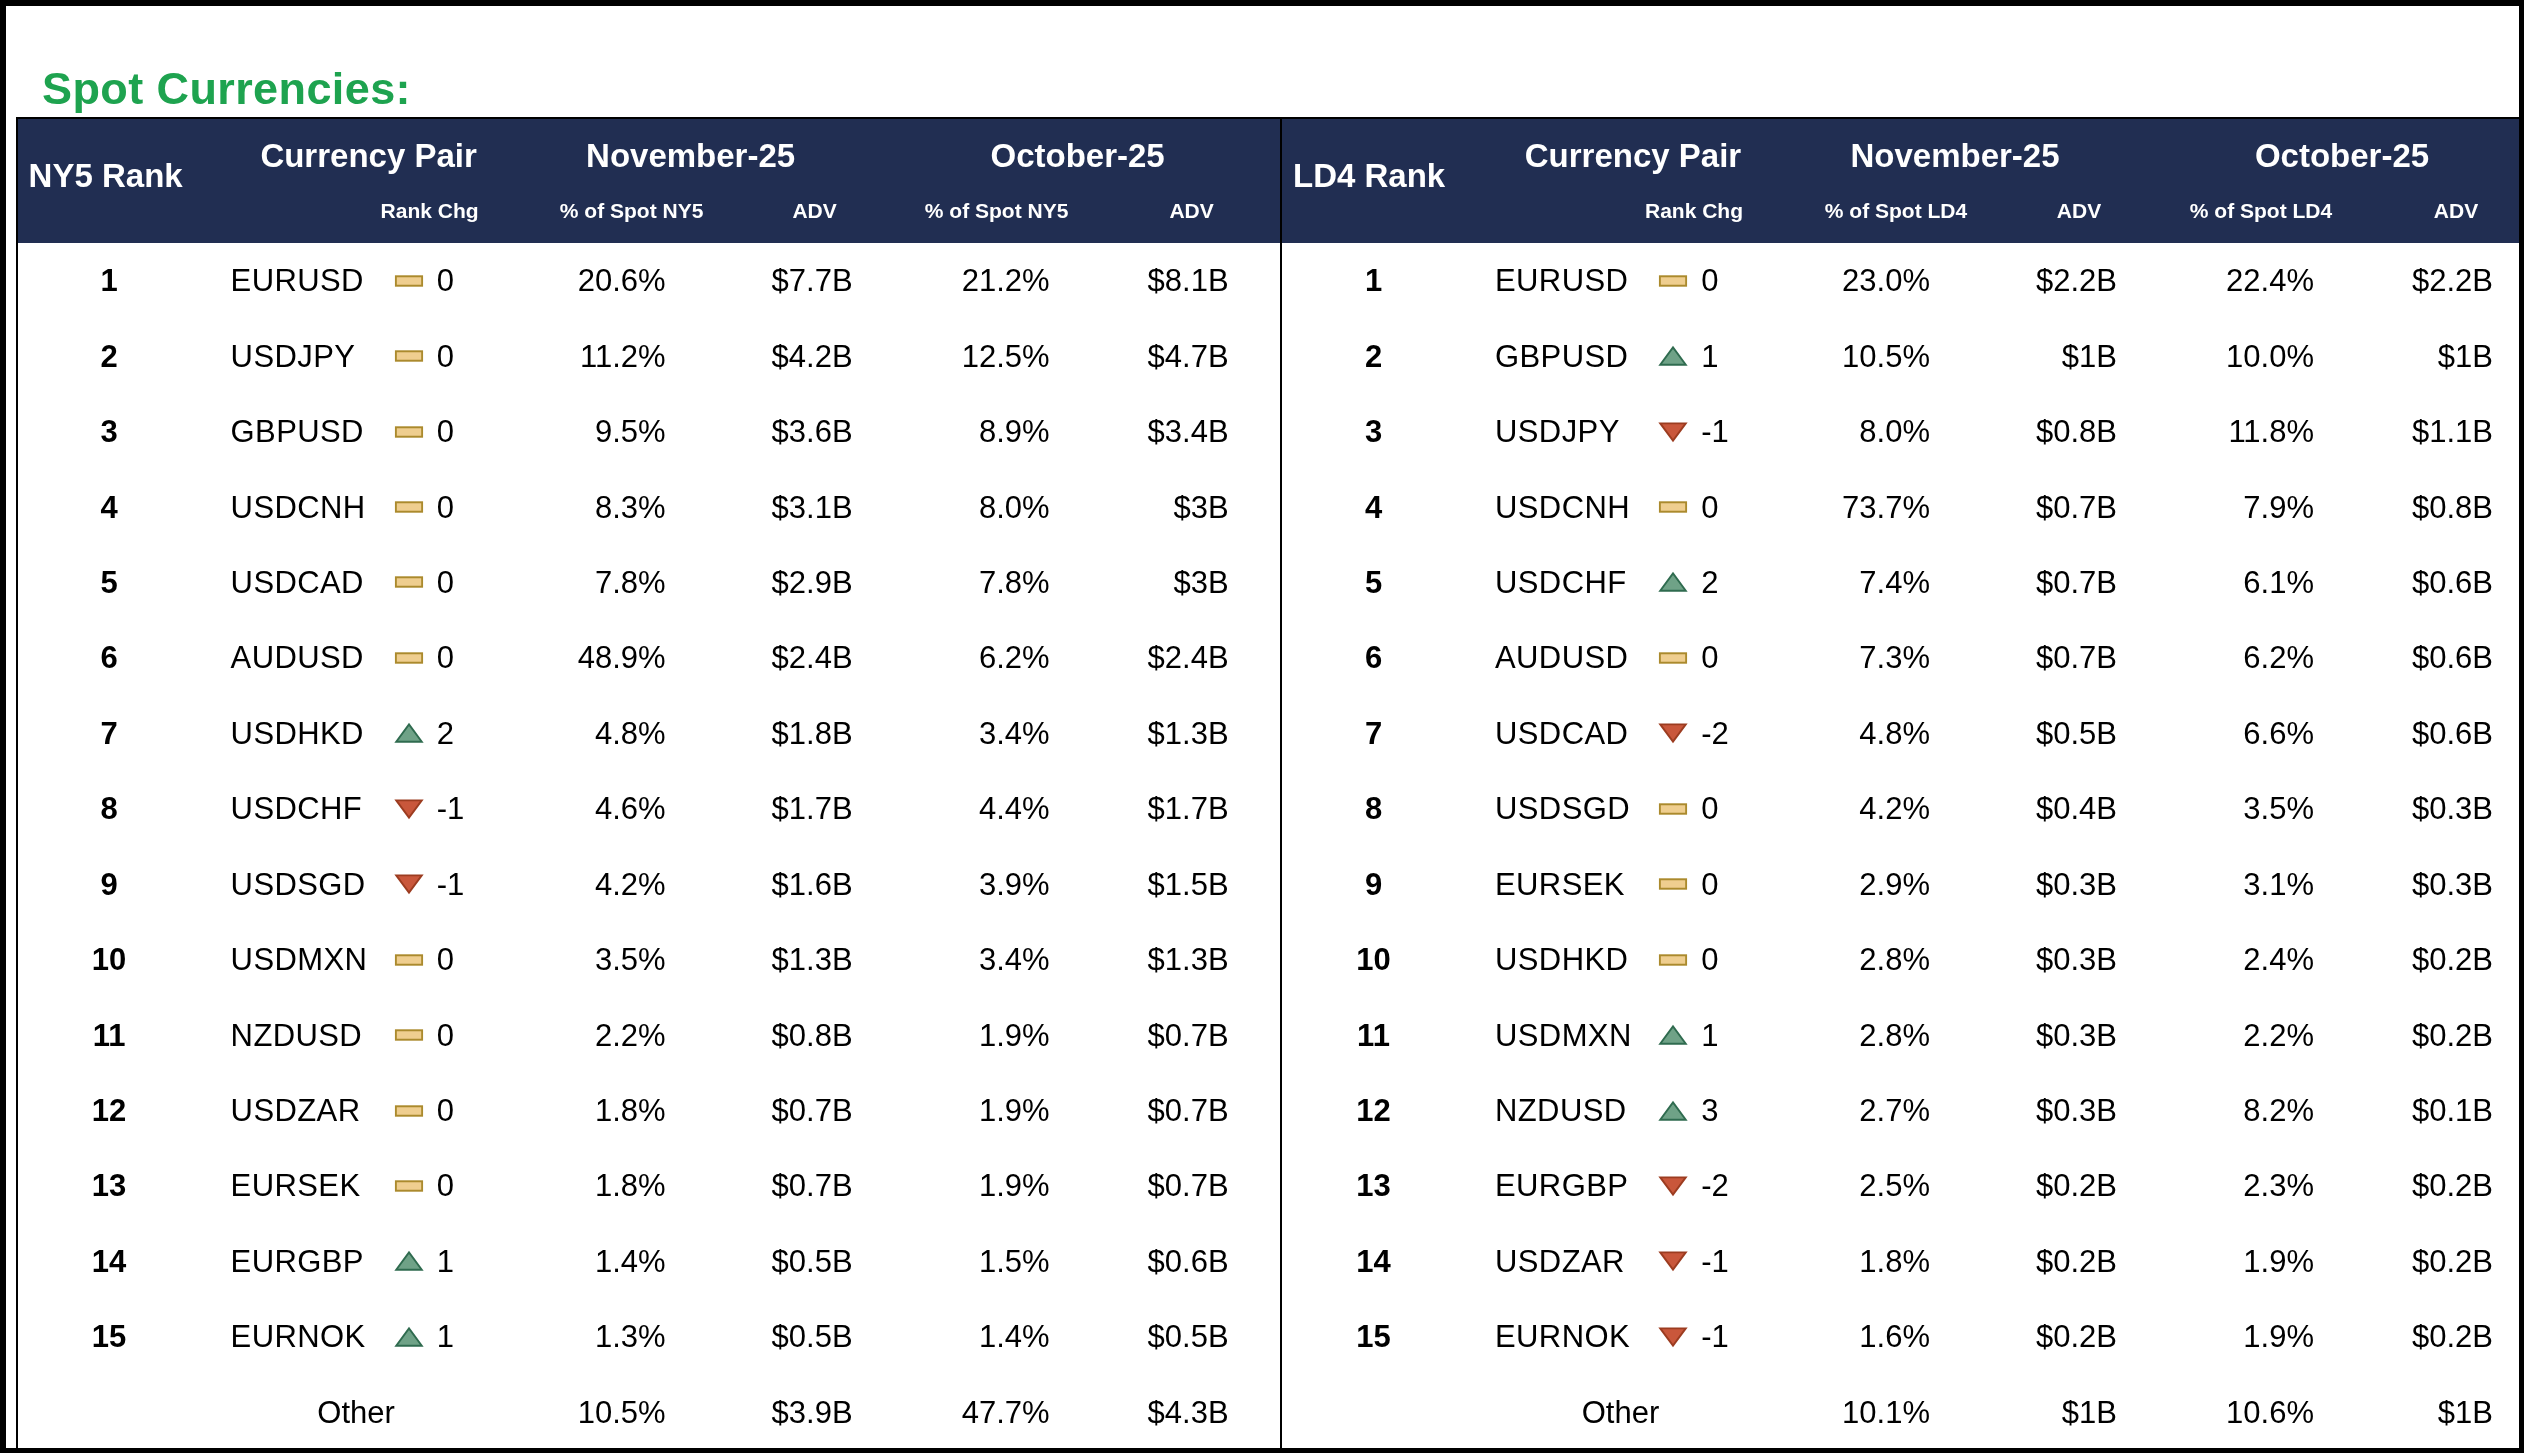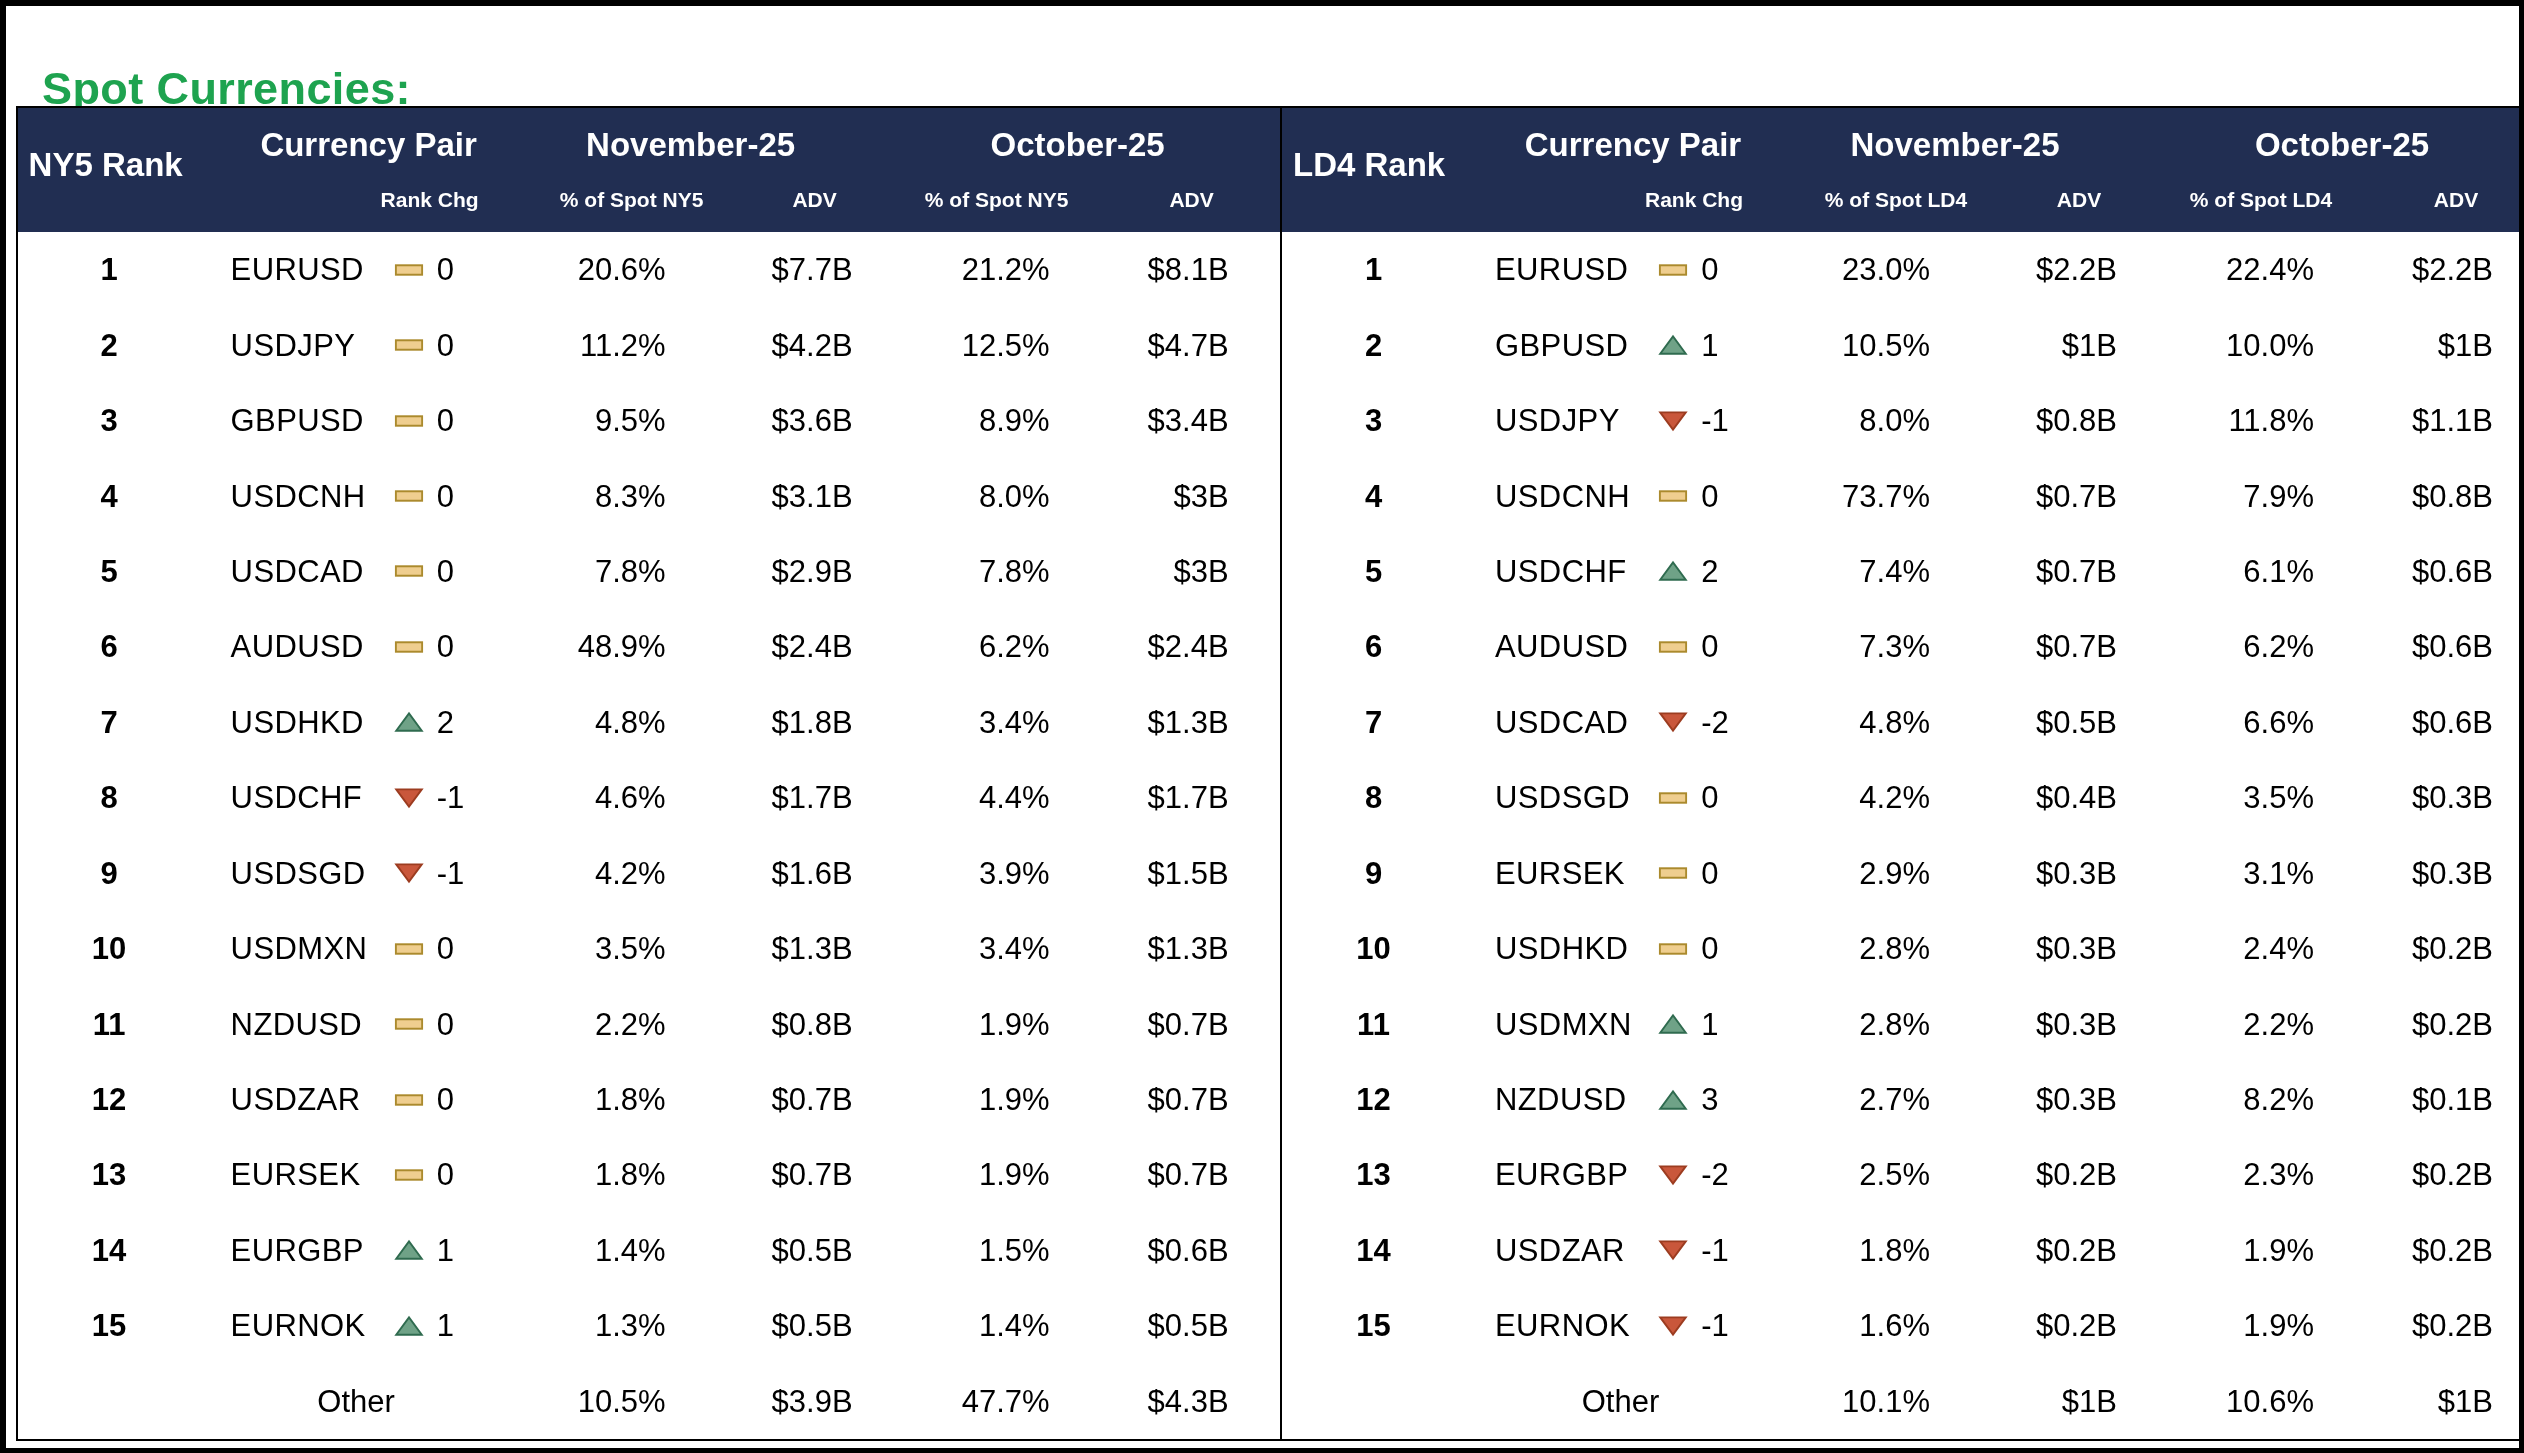--- a/index.html
+++ b/index.html
@@ -19,21 +19,21 @@
     font-family:"Liberation Sans", sans-serif;
     color:#000;
     overflow:hidden;
   }
   .title{
     position:absolute; left:19px; top:40px; margin:17px;
     font-size:45px; font-weight:bold; letter-spacing:0.4px;
     color:var(--title-green);
   }
   .table{
-    position:absolute; top:100px; width:1390px; height:1335px;
+    position:absolute; top:111px; width:1390px; height:1335px;
     border:2.4px solid #000; background:#fff;
   }
   .table.left{ left:9.6px; }
   .table.right{ left:1274px; }
   .hdr{
     position:relative; height:124px;
     background:var(--header-bg); color:#fff; font-weight:bold;
   }
   .hlbl{ position:absolute; white-space:nowrap; }
   .rank-lbl{ left:11px; top:57px; transform:translateY(-50%); font-size:33px; }

